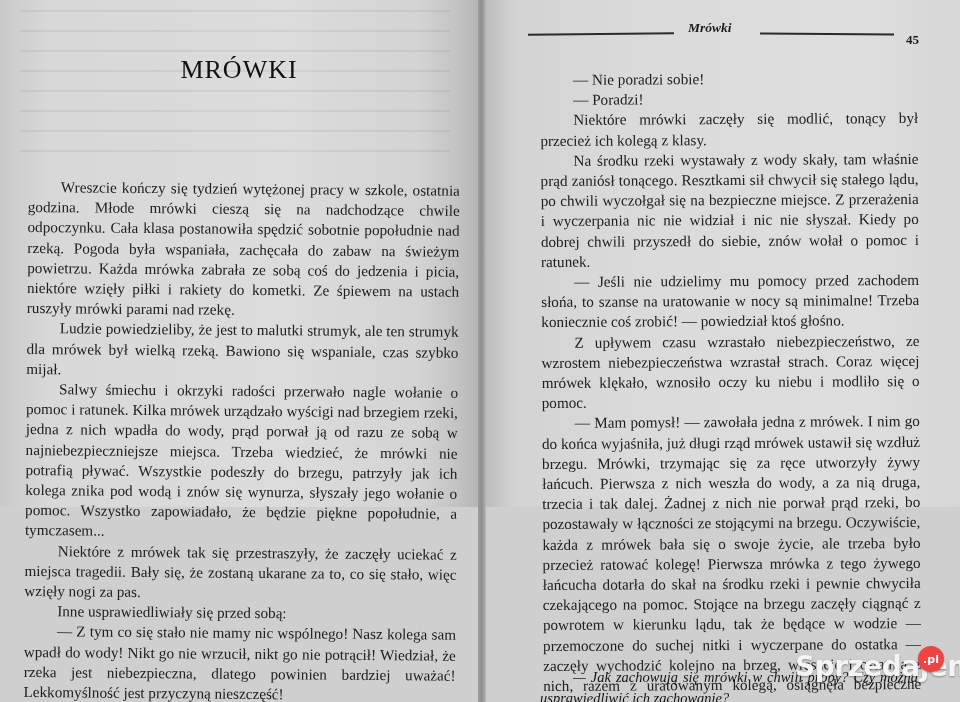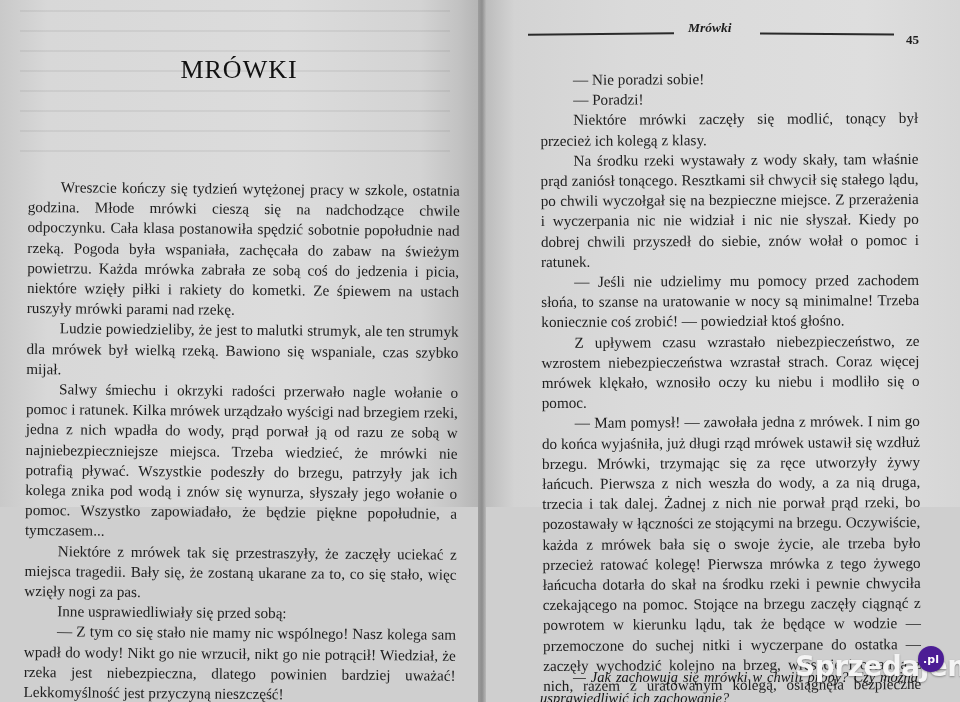--- a/index.html
+++ b/index.html
@@ -64,21 +64,21 @@
     }
     .question p { margin: 0; text-indent: 33px; }
     .watermark {
       position: absolute; left: 795px; top: 650px;
       font-family: "DejaVu Sans", sans-serif; font-weight: bold; font-size: 28px;
       color: #f4f4f4; letter-spacing: -0.5px;
       text-shadow: 0 1px 2px rgba(0,0,0,0.35);
     }
     .watermark-badge {
       position: absolute; left: 918px; top: 646px; width: 26px; height: 26px; border-radius: 50%;
-      background: #4c1d95; color: #fff; font-family: "DejaVu Sans", sans-serif;
+      background: #ef4444; color: #fff; font-family: "DejaVu Sans", sans-serif;
       font-size: 11px; font-weight: bold; display: flex; align-items: center; justify-content: center;
       box-shadow: 0 1px 2px rgba(0,0,0,0.3);
     }
   </style>
 </head>
 <body>
 
 <div class="spread">
   <div class="page page-left">
     <div class="ghost"></div>

